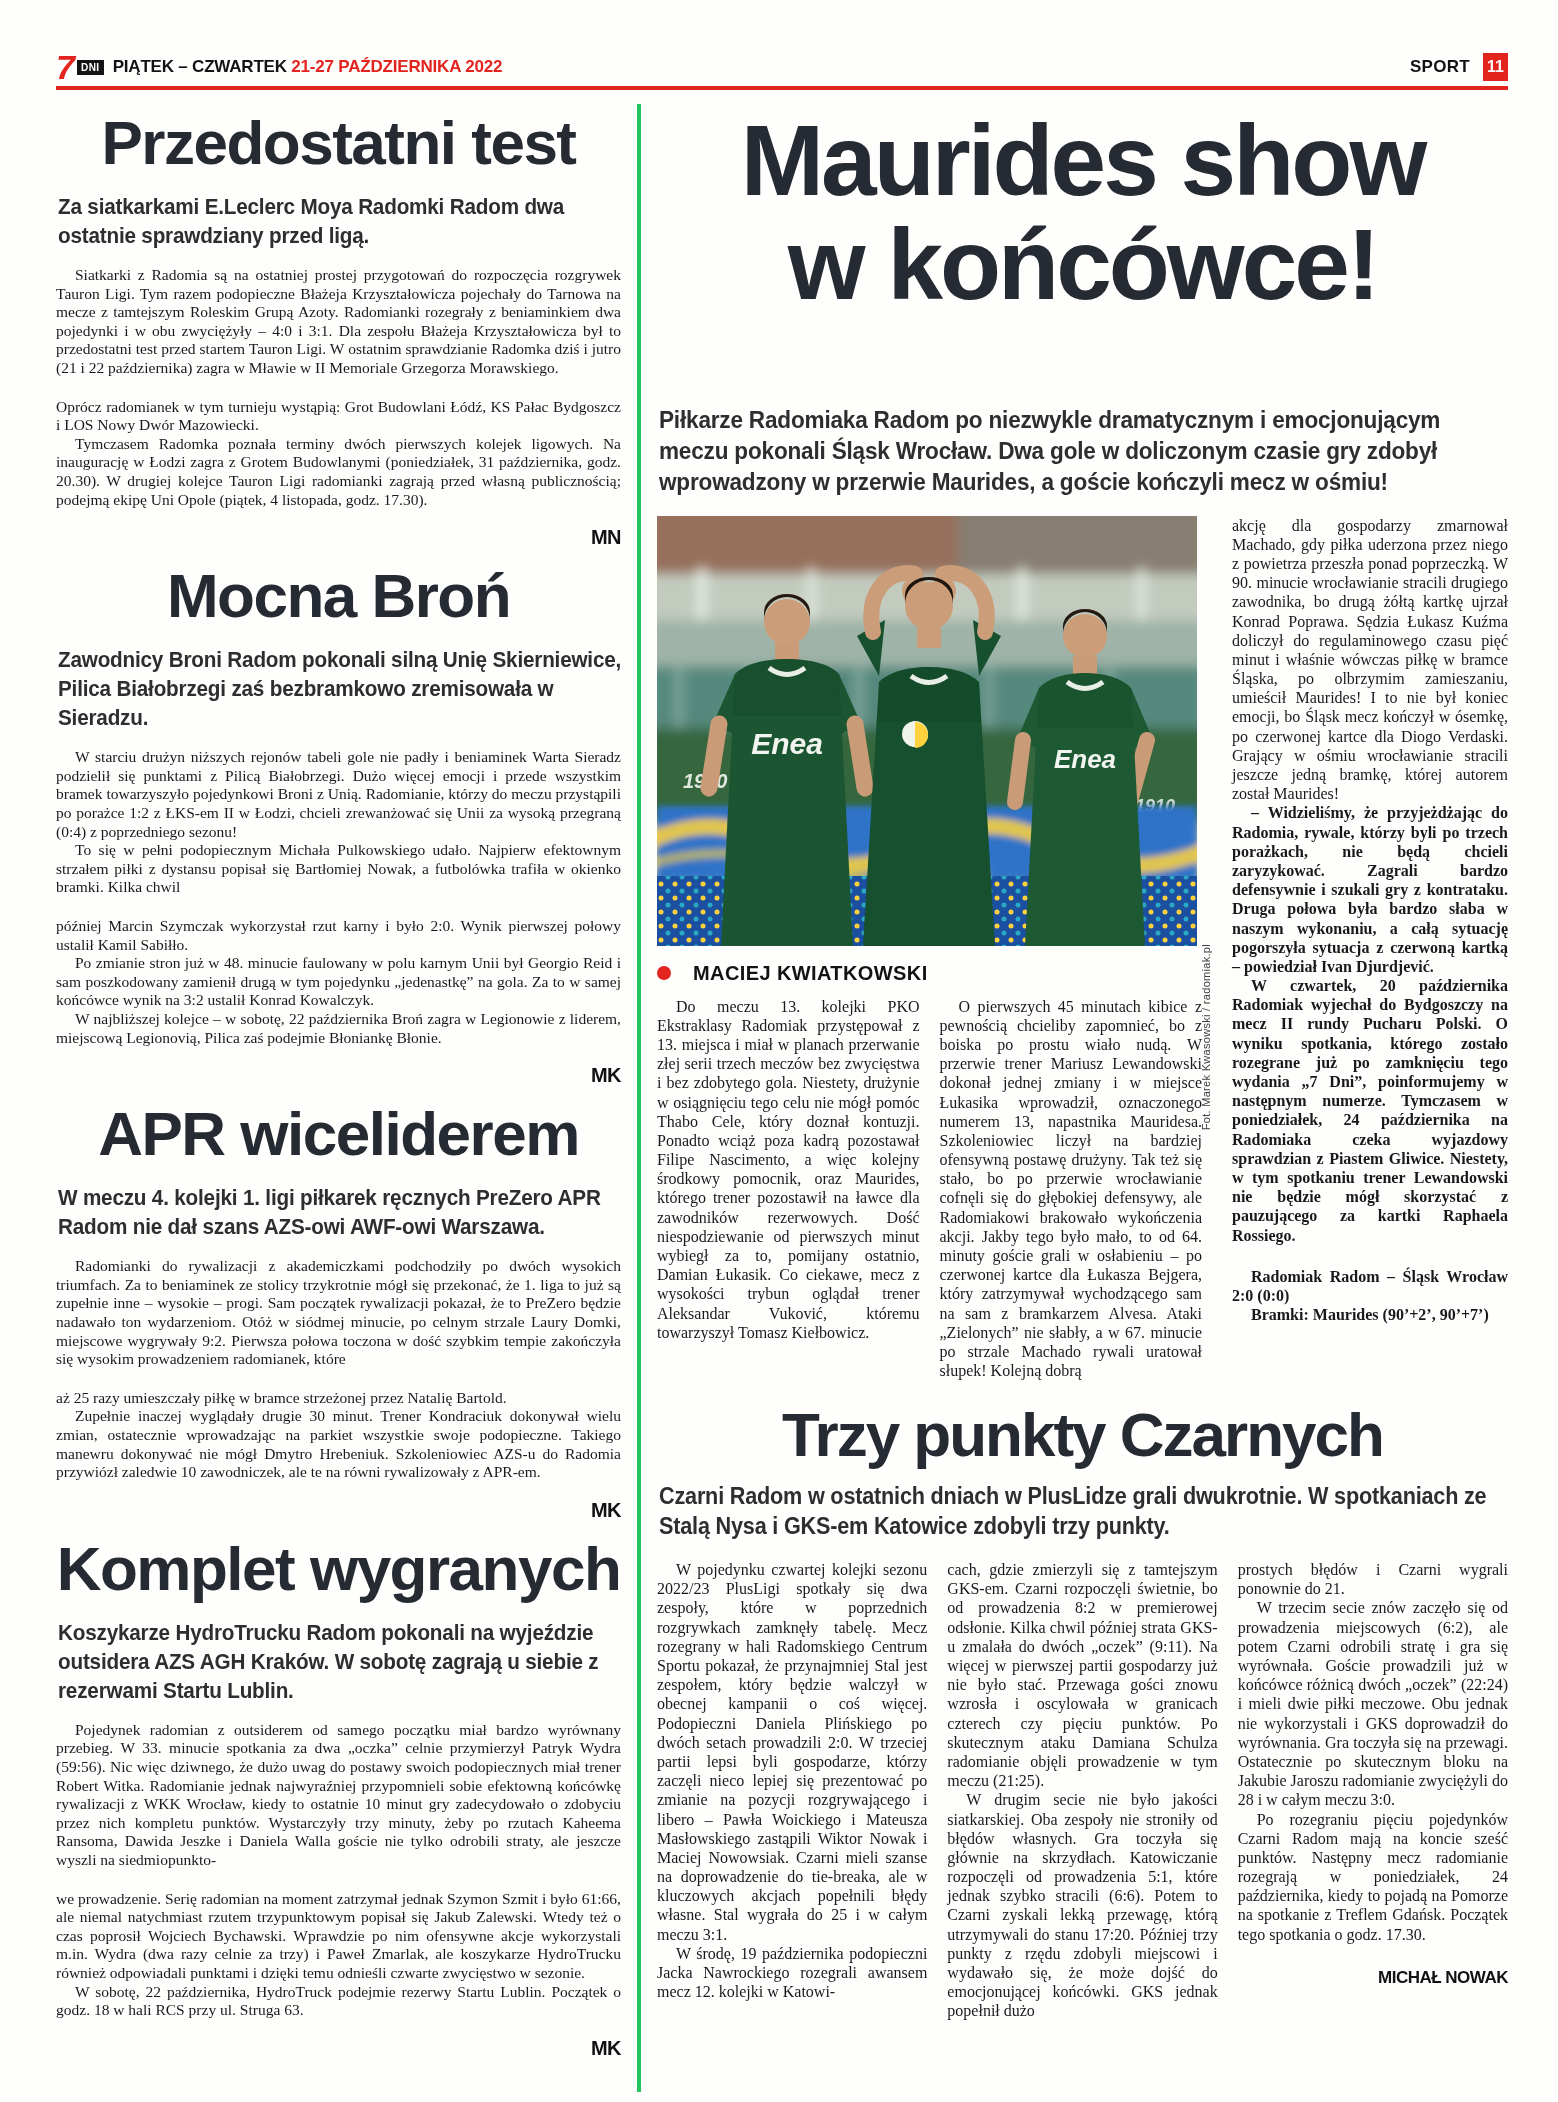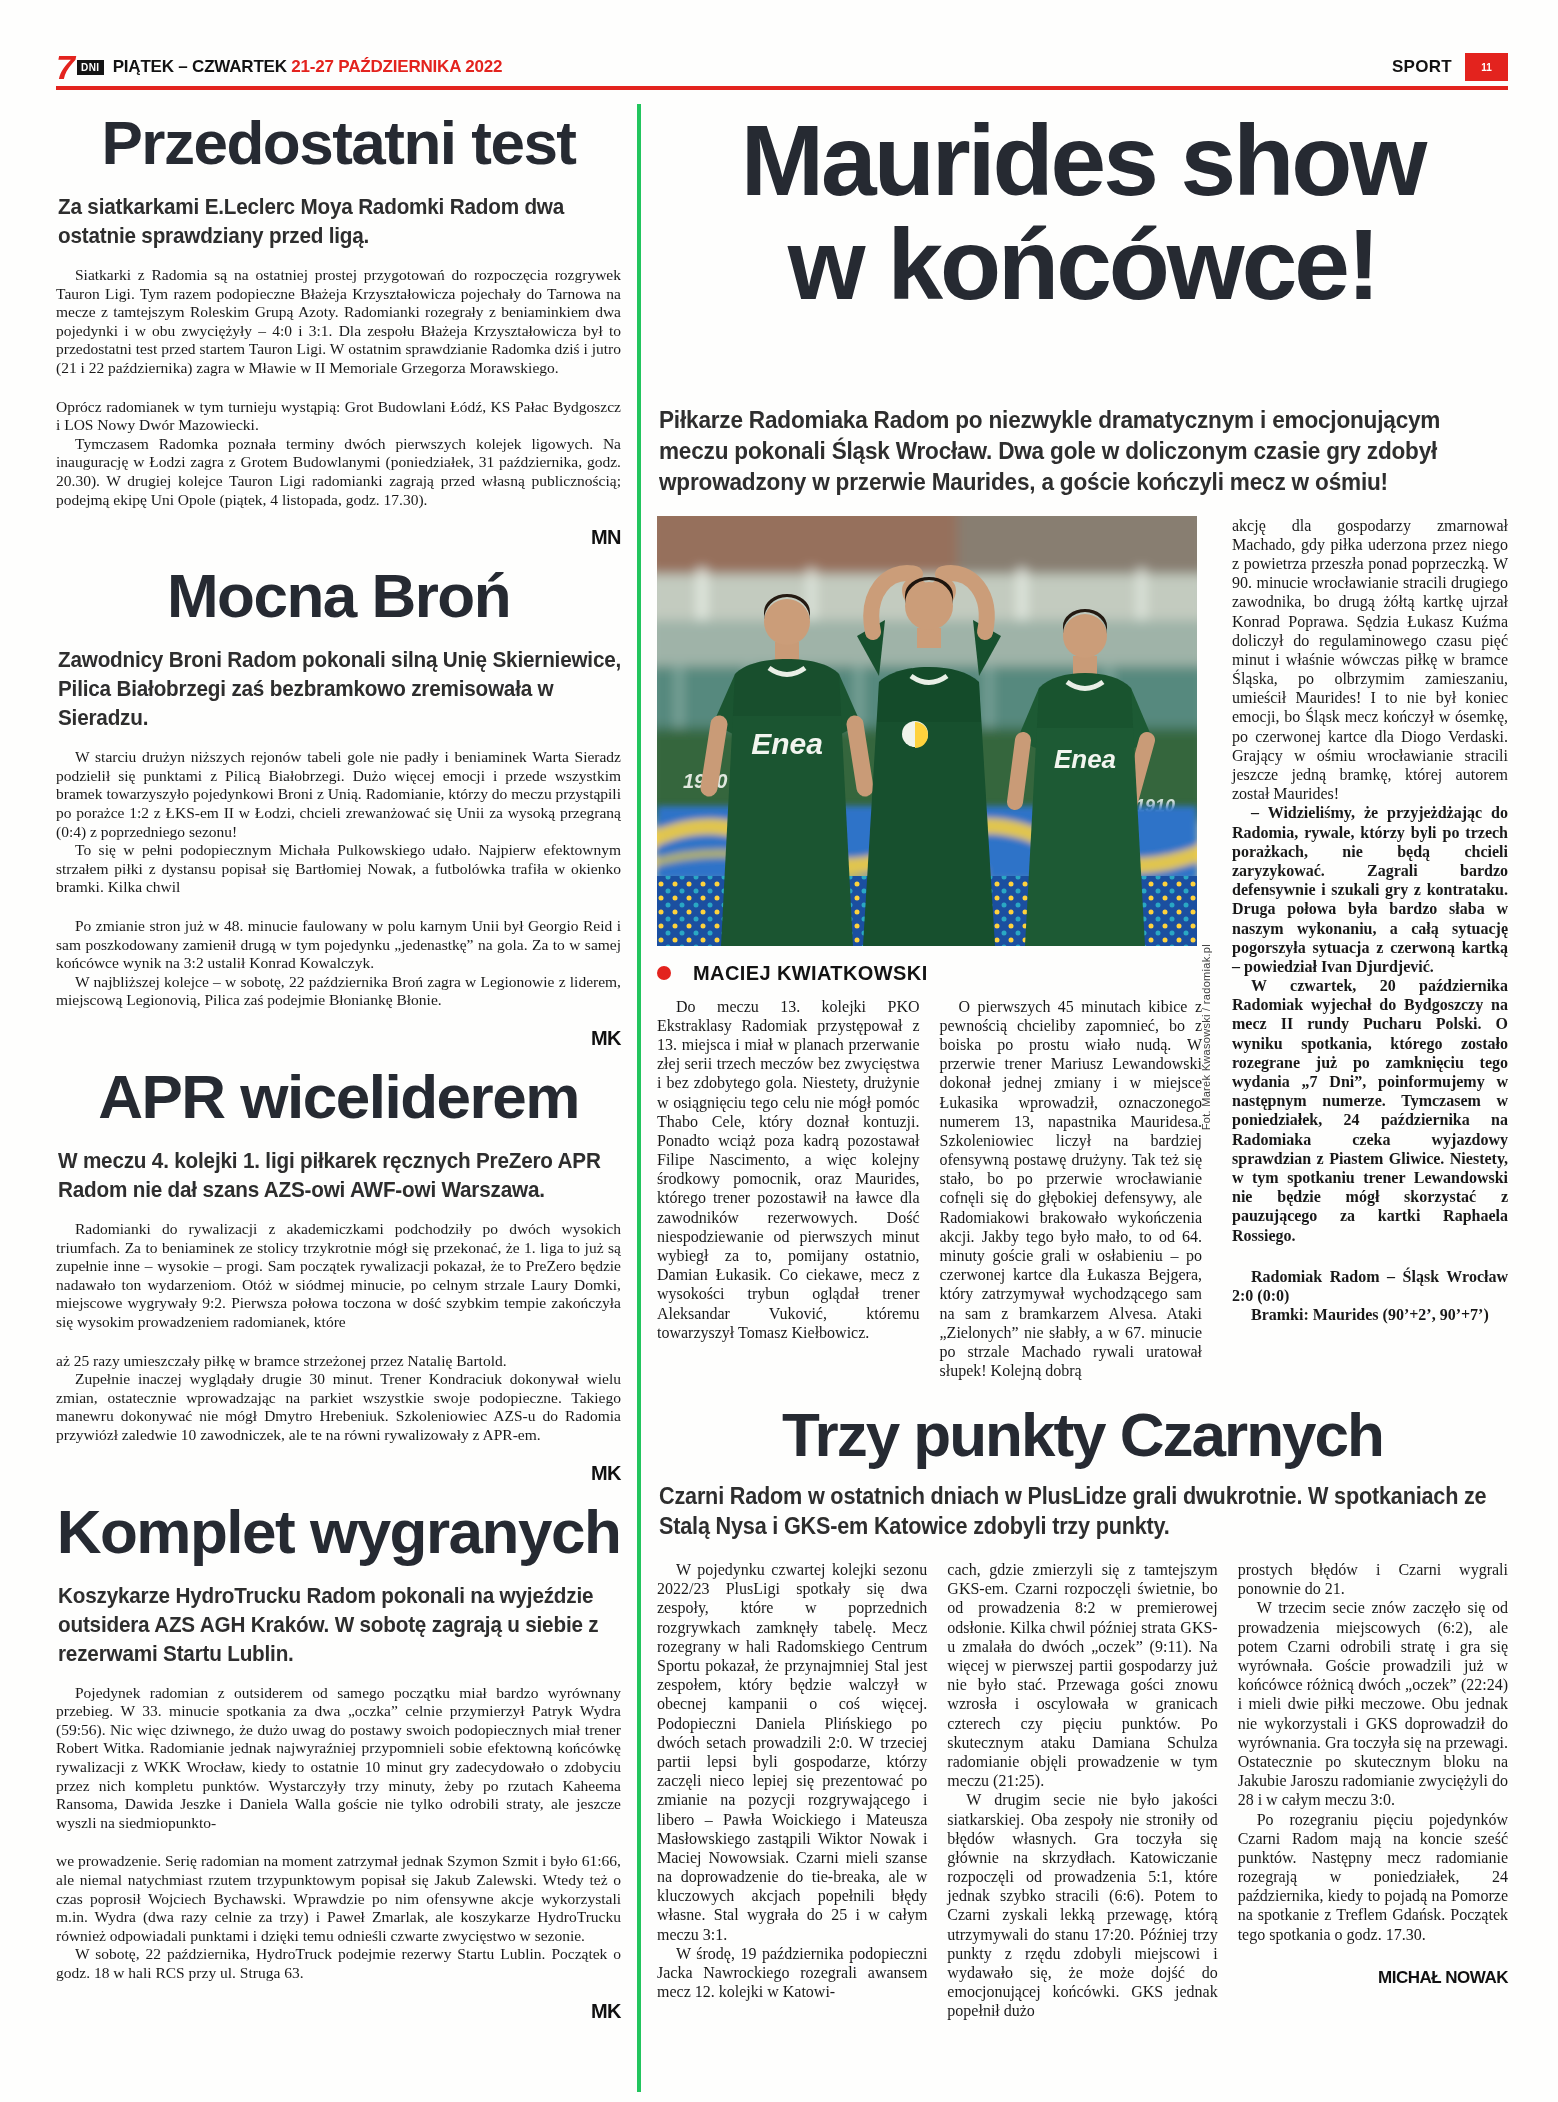--- a/index.html
+++ b/index.html
@@ -11,22 +11,22 @@
           align-items:flex-end;padding-bottom:5px;box-sizing:border-box;}
   .h-left{display:flex;align-items:center;gap:9px;}
   .logo{display:flex;align-items:center;}
   .logo7{color:#e3231e;font-size:34px;font-weight:700;font-style:italic;line-height:.8;}
   .logodni{background:#141414;color:#fff;font-size:10px;font-weight:700;
            padding:2px 4px;letter-spacing:.5px;margin-left:2px;}
   .dates{font-size:17px;font-weight:700;letter-spacing:-.2px;color:#121212;white-space:nowrap;}
   .dates .red{color:#e3231e;}
   .h-right{display:flex;align-items:center;gap:13px;}
   .section-label{font-size:17px;font-weight:700;color:#121212;letter-spacing:.3px;}
-  .pagebox{background:#e3231e;color:#fff;width:43px;height:28px;display:flex;
-           align-items:center;justify-content:center;font-weight:700;font-size:10px;}
+  .pagebox{background:#e3231e;color:#fff;width:25px;height:28px;display:flex;
+           align-items:center;justify-content:center;font-weight:700;font-size:16px;}
   
   .content{position:absolute;top:104px;left:56px;right:50px;bottom:10px;display:flex;}
   .left-sec{width:582px;padding-right:16px;box-sizing:border-box;}
   .right-sec{flex:1;border-left:4px solid #22c55e;padding-left:16px;box-sizing:border-box;}
   
   .hl{font-weight:700;color:#262a32;text-align:center;letter-spacing:-1.5px;line-height:1;}
   .hl-a{font-size:62px;margin:8px 0 0;}
   .lead{font-weight:700;color:#2e2e2e;font-size:22px;line-height:1.32;margin:18px 2px 0;
         letter-spacing:-.2px;transform:scaleX(.94);transform-origin:0 0;width:106.4%;}
   .cols{display:flex;gap:20px;margin-top:16px;flex-direction:column;}
@@ -112,20 +112,21 @@
       <div class="article">
         <div class="hl hl-a">Mocna Broń</div>
         <div class="lead">Zawodnicy Broni Radom pokonali silną Unię Skierniewice, Pilica Białobrzegi zaś bezbramkowo zremisowała w Sieradzu.</div>
         <div class="cols">
           <div class="col">
               <p class="ind">W starciu drużyn niższych rejonów tabeli gole nie padły i beniaminek Warta Sieradz podzielił się punktami z Pilicą Białobrzegi. Dużo więcej emocji i przede wszystkim bramek towarzyszyło pojedynkowi Broni z Unią. Radomianie, którzy do meczu przystąpili po porażce 1:2 z ŁKS-em II w Łodzi, chcieli zrewanżować się Unii za wysoką przegraną (0:4) z poprzedniego sezonu!</p>
               <p class="ind">To się w pełni podopiecznym Michała Pulkowskiego udało. Najpierw efektownym strzałem piłki z dystansu popisał się Bartłomiej Nowak, a futbolówka trafiła w okienko bramki. Kilka chwil</p>
             </div>
           <div class="col">
             <div>
+                <p>później Marcin Szymczak wykorzystał rzut karny i było 2:0. Wynik pierwszej połowy ustalił Kamil Sabiłło.</p>
                 <p class="ind">Po zmianie stron już w 48. minucie faulowany w polu karnym Unii był Georgio Reid i sam poszkodowany zamienił drugą w tym pojedynku „jedenastkę” na gola. Za to w samej końcówce wynik na 3:2 ustalił Konrad Kowalczyk.</p>
                 <p class="ind">W najbliższej kolejce – w sobotę, 22 października Broń zagra w Legionowie z liderem, miejscową Legionovią, Pilica zaś podejmie Błoniankę Błonie.</p>
               </div>
             <div class="byline">MK</div>
           </div>
         </div>
       </div>
 
       <div class="article">
         <div class="hl hl-a">APR wiceliderem</div>

